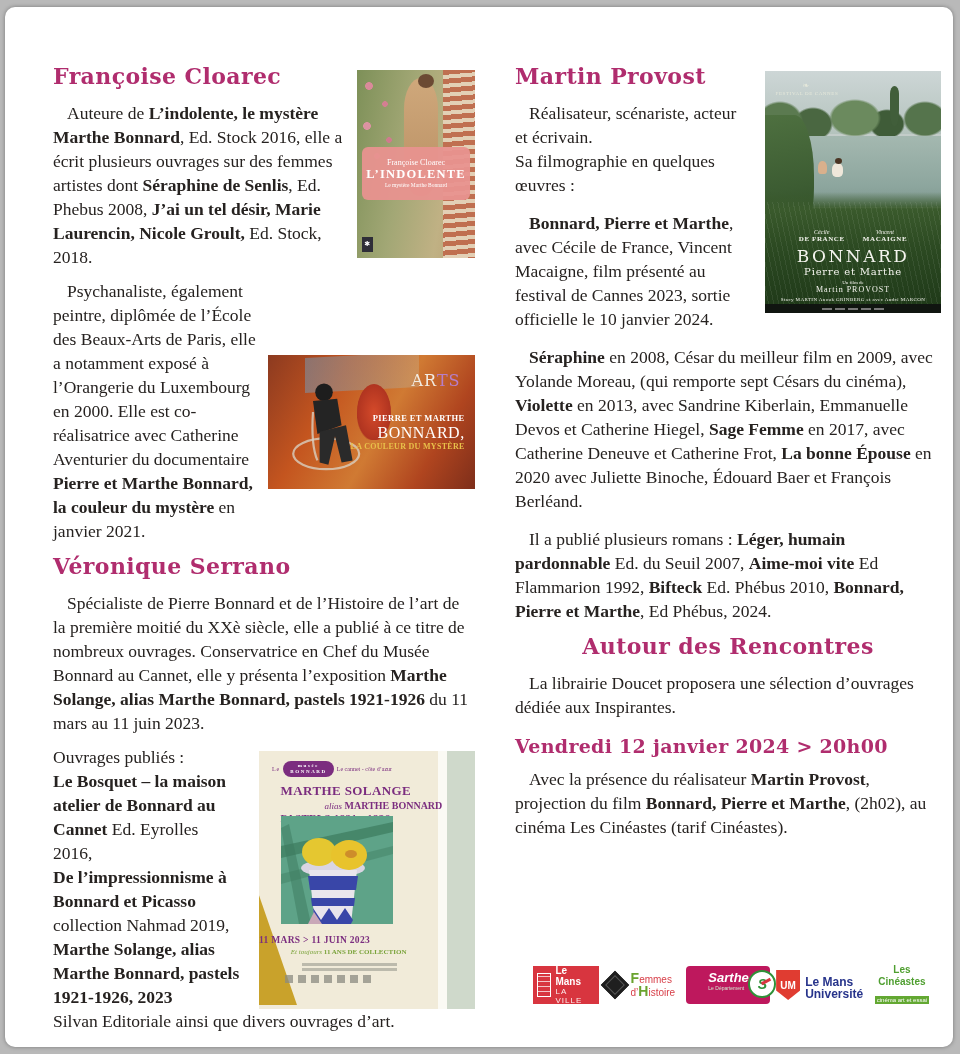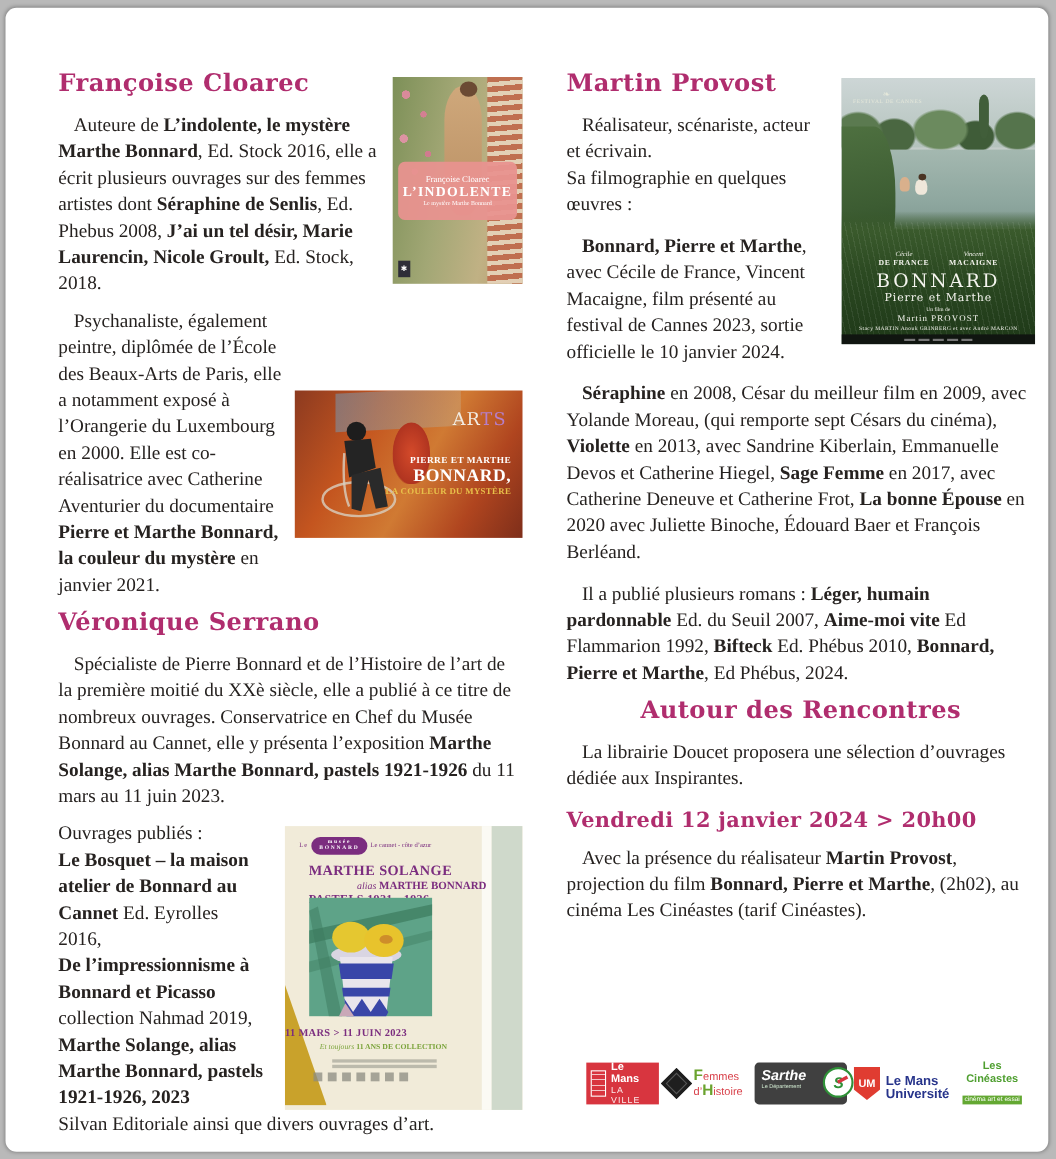--- a/index.html
+++ b/index.html
@@ -76,21 +76,21 @@
   .doc .sky { position:absolute; left:18%; top:0; width:55%; height:26%;
     background:linear-gradient(90deg,rgba(120,150,175,.55),rgba(200,180,150,.35)); transform:skewY(-3deg); }
   .doc .redfig { position:absolute; left:43%; top:22%; width:34px; height:56px;
     background:radial-gradient(ellipse at center,#d44a2a 0%,#b03420 70%,transparent 75%); border-radius:50% 50% 40% 40%; }
   .doc svg { position:absolute; left:6%; top:10%; }
   .doc .chan { position:absolute; right:7%; top:12%; color:#f2ece2; font-size:16px;
     font-family:"DejaVu Serif", serif; letter-spacing:1px; }
   .doc .chan b { color:#b67ec9; font-weight:normal; }
   .doc .txt { position:absolute; right:5%; top:44%; text-align:right; color:#fff; line-height:1.15; }
   .doc .l1 { font-size:8.5px; font-weight:bold; letter-spacing:.4px; }
-  .doc .l2 { font-size:16px; font-weight:bold; letter-spacing:.5px; }
+  .doc .l2 { font-size:16px; font-weight:normal; letter-spacing:.5px; }
   .doc .l3 { font-size:8px; font-weight:bold; color:#e8c04a; letter-spacing:.3px; }
 
   
   .expo { width:216px; height:258px; margin:6px 0 0 18px; background:#f1ebd9; }
   .expo .sage { position:absolute; right:0; top:0; width:13%; height:100%; background:#cfd9cb; }
   .expo .sliver { position:absolute; right:13%; top:0; width:4%; height:100%; background:#fbfaf4; }
   .expo .wedge { position:absolute; left:0; top:55%; width:38px; height:112px;
     background:#c9a22b; clip-path:polygon(0 2%, 100% 100%, 0 100%); }
   .expo .brand { position:absolute; left:6%; top:4%; display:flex; align-items:center; gap:3px; }
   .expo .le { font-size:6px; color:#7b2d7f; letter-spacing:1px; }
@@ -167,21 +167,21 @@
   .lg-ville { width:66px; height:38px; background:#d8353f; display:flex; align-items:center; gap:4px; padding:3px 4px; }
   .lg-ville .castle { width:15px; height:24px; border:1.5px solid #fff;
     background:repeating-linear-gradient(0deg,transparent 0 4px,rgba(255,255,255,.7) 4px 5px); }
   .lg-ville .tx1 { font-family:"Liberation Sans",sans-serif; font-weight:bold; color:#fff; font-size:10px; line-height:11px; }
   .lg-ville .tx2 { font-family:"Liberation Sans",sans-serif; color:rgba(255,255,255,.9); font-size:8px; letter-spacing:1px; line-height:9px; }
   .lg-diamond { width:20px; height:20px; background:#1f1f1f; transform:rotate(45deg);
     border:2px solid #1f1f1f; outline:1px solid #555; outline-offset:-4px; }
   .lg-femmes { font-family:"Liberation Sans",sans-serif; line-height:11px; width:50px; }
   .lg-femmes .r { color:#d8404a; font-size:10px; }
   .lg-femmes .g { color:#6aa32e; font-size:14px; font-weight:bold; }
-  .lg-sarthe { position:relative; width:84px; height:38px; background:#404040; border-radius:4px; padding:5px 6px;
+  .lg-sarthe { position:relative; width:84px; height:38px; background:#be185d; border-radius:4px; padding:5px 22px;
     font-family:"Liberation Sans",sans-serif; }
   .lg-sarthe .t { color:#fff; font-weight:bold; font-style:italic; font-size:13px; line-height:14px; }
   .lg-sarthe .s { color:#cfe8cf; font-size:5px; }
   .lg-sarthe .circ { position:absolute; right:-6px; top:4px; width:28px; height:28px; background:#fff;
     border-radius:50%; border:2px solid #2f9138; display:flex; align-items:center; justify-content:center; }
   .lg-sarthe .circ b { color:#2f9138; font-style:italic; font-size:14px; font-family:"Liberation Sans",sans-serif; }
   .lg-sarthe .circ i { position:absolute; width:10px; height:3px; background:#d8353f; transform:rotate(-28deg); top:8px; right:3px; }
   .lg-lmu { display:flex; align-items:flex-end; gap:5px; }
   .lg-lmu .shield { width:24px; height:30px; background:#e03c31;
     clip-path:polygon(0 0,100% 0,100% 68%,50% 100%,0 68%);

